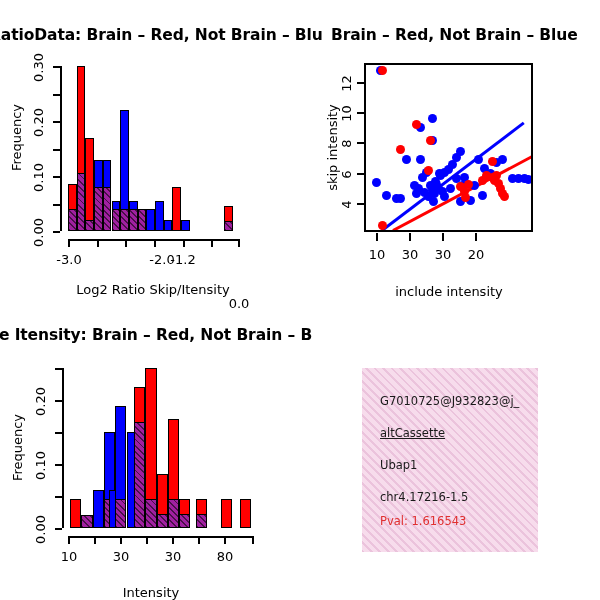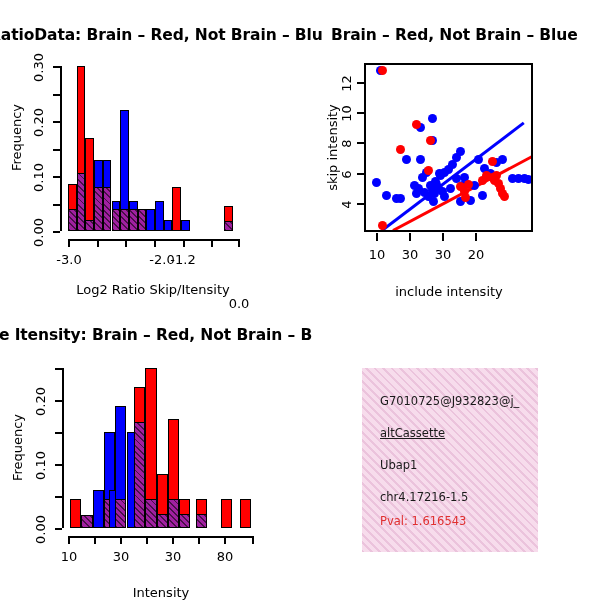--- a/index.html
+++ b/index.html
@@ -369,21 +369,21 @@
   <div class="tick" style="left:172px; top:236px; width:2px; height:8px;"></div>
   <div class="tick" style="left:198px; top:236px; width:2px; height:8px;"></div>
   <div class="tick" style="left:224px; top:236px; width:2px; height:8px;"></div>
   <div class="tick" style="left:252px; top:236px; width:2px; height:8px;"></div>
 
   <div class="axis-num" style="left:49px;  top:249px; width:40px; text-align:center;">10</div>
   <div class="axis-num" style="left:101px; top:249px; width:40px; text-align:center;">30</div>
   <div class="axis-num" style="left:153px; top:249px; width:40px; text-align:center;">30</div>
   <div class="axis-num" style="left:205px; top:249px; width:40px; text-align:center;">80</div>
 
-  <div class="axis-label" style="left:61px; top:285px; width:200px; text-align:center;">Intensity</div>
+  <div class="axis-label" style="left:51px; top:285px; width:200px; text-align:center;">Intensity</div>
 </div>
 
 <div id="info-panel">
   <div class="info-line" style="top:26px;">G7010725@J932823@j_</div>
   <div class="info-line" style="top:58px;text-decoration:underline;">altCassette</div>
   <div class="info-line" style="top:90px;">Ubap1</div>
   <div class="info-line" style="top:122px;">chr4.17216-1.5</div>
   <div class="info-line pval" style="top:146px;">Pval: 1.616543</div>
 </div>
 

